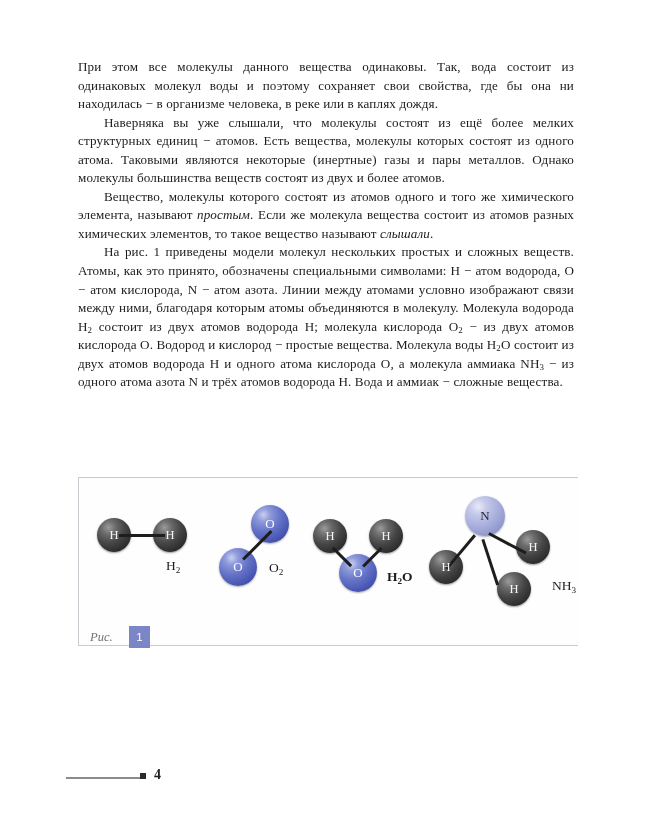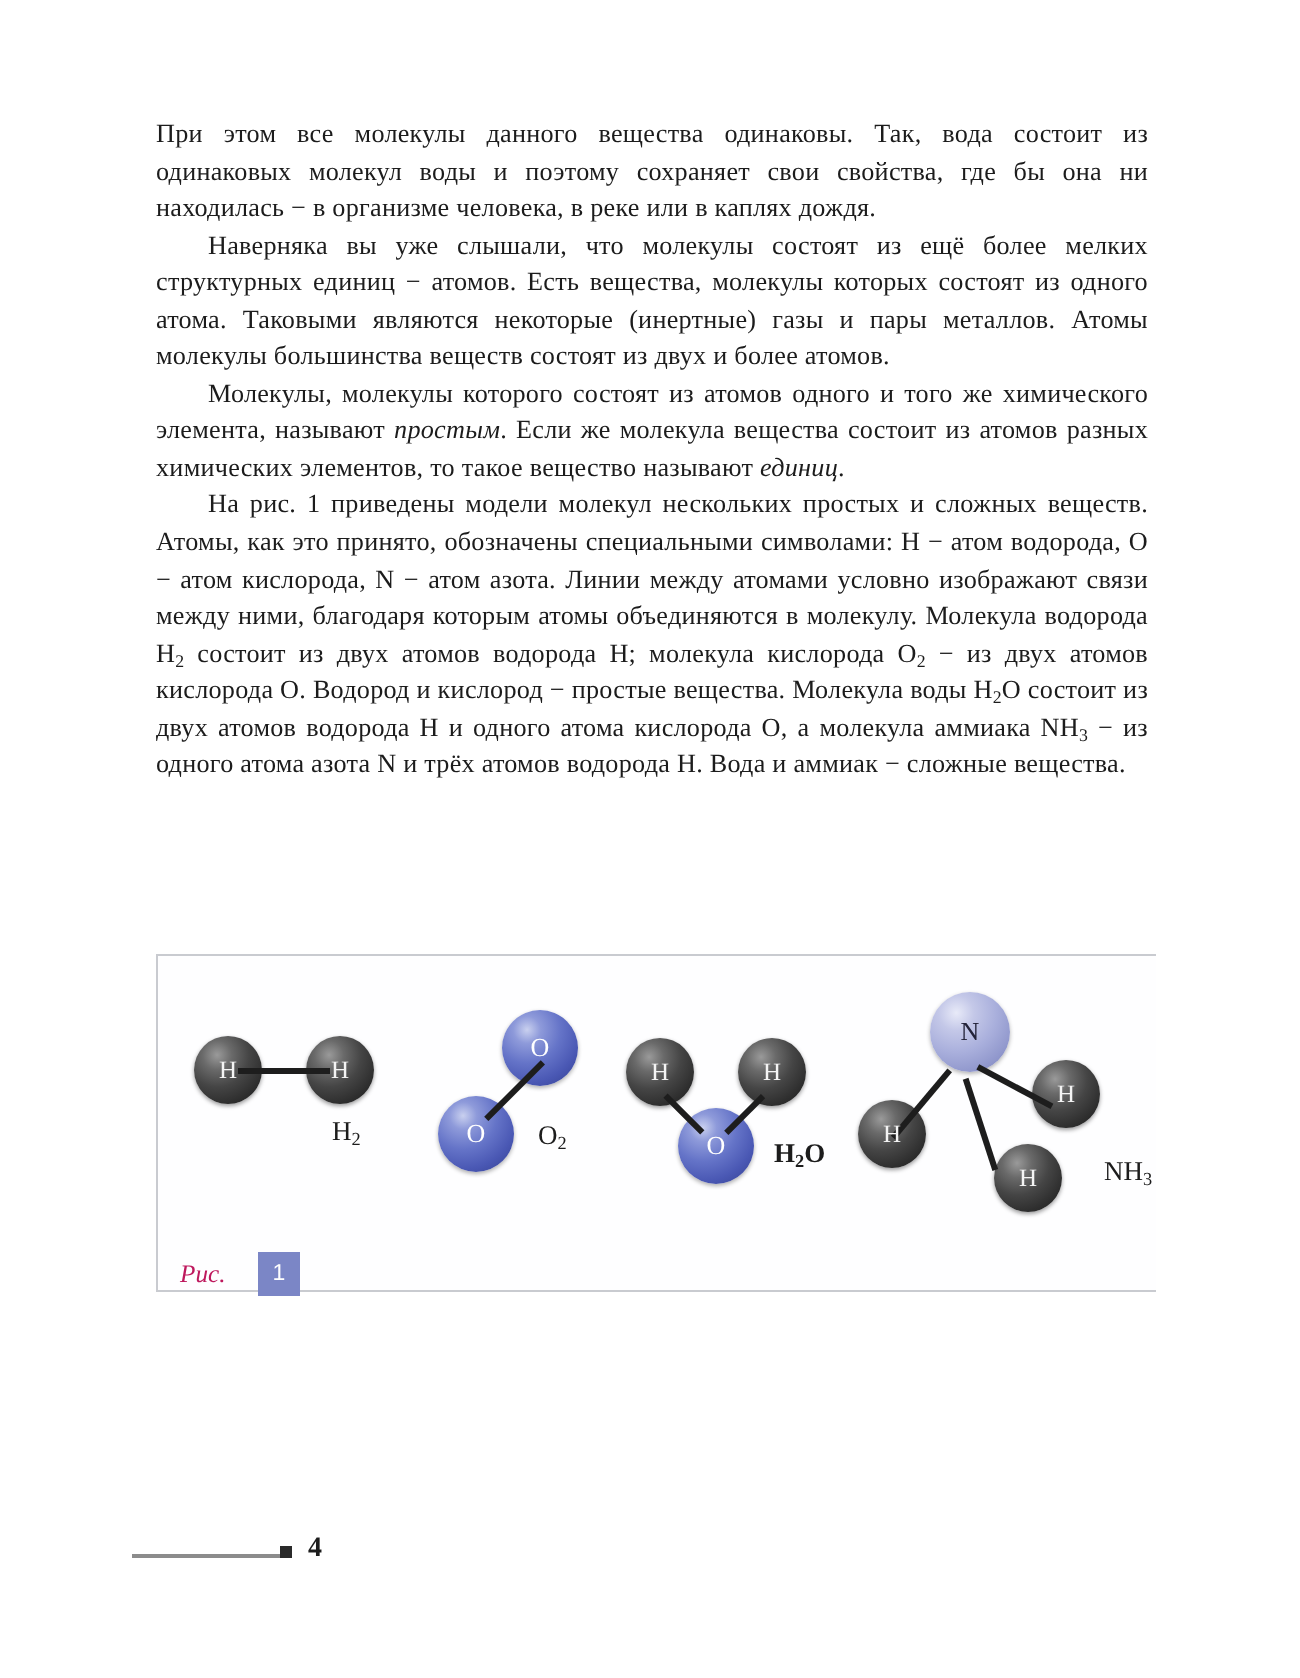--- a/index.html
+++ b/index.html
@@ -131,21 +131,21 @@
     top: 628px;
     width: 500px;
     height: 22px;
   }
   #caption-ris {
     position: absolute;
     left: 12px;
     top: 2px;
     font-style: italic;
     font-size: 12.6px;
-    color: #be185d;
+    color: #737373;
     font-family: "Liberation Serif", serif;
   }
   #caption-num {
     position: absolute;
     left: 51px;
     top: -2px;
     width: 21px;
     height: 22px;
     background: #7b86c6;
     color: #ffffff;
@@ -205,23 +205,23 @@
 </head>
 <body>
 
 <div class="page">
 
   <div class="text-col" id="block-top">
 
     <p class="para no-indent"><span>При этом все молекулы данного вещества одинаковы. Так, вода состоит из одинаковых молекул воды и поэтому сохраняет свои свойства, где бы она ни находилась − в организме человека, в реке или в каплях дождя.</span></p>
 
 
-    <p class="para"><span>Наверняка вы уже слышали, что молекулы состоят из ещё более мелких структурных единиц − атомов. Есть вещества, молекулы которых состоят из одного атома. Таковыми являются некоторые (инертные) газы и пары металлов. Атомы молекулы большинства веществ состоят из двух и более атомов.</span></p>
-
-    <p class="para"><span>Молекулы, молекулы которого состоят из атомов одного и того же химического элемента, называют </span><span class="it">простым</span><span>. Если же молекула вещества состоит из атомов разных химических элементов, то такое вещество называют </span><span class="it">единиц</span><span>.</span></p>
+    <p class="para"><span>Наверняка вы уже слышали, что молекулы состоят из ещё более мелких структурных единиц − атомов. Есть вещества, молекулы которых состоят из одного атома. Таковыми являются некоторые (инертные) газы и пары металлов. Однако молекулы большинства веществ состоят из двух и более атомов.</span></p>
+
+    <p class="para"><span>Вещество, молекулы которого состоят из атомов одного и того же химического элемента, называют </span><span class="it">простым</span><span>. Если же молекула вещества состоит из атомов разных химических элементов, то такое вещество называют </span><span class="it">слышали</span><span>.</span></p>
 
     <p class="para"><span>На рис. 1 приведены модели молекул нескольких простых и сложных веществ. Атомы, как это принято, обозначены специальными символами: H − атом водорода, O − атом кислорода, N − атом азота. Линии между атомами условно изображают связи между ними, благодаря которым атомы объединяются в молекулу. Молекула водорода H</span><sub>2</sub><span> состоит из двух атомов водорода H; молекула кислорода O</span><sub>2</sub><span> − из двух атомов кислорода O. Водород и кислород − простые вещества. Молекула воды H</span><sub>2</sub><span>O состоит из двух атомов водорода H и одного атома кислорода O, а молекула аммиака NH</span><sub>3</sub><span> − из одного атома азота N и трёх атомов водорода H. Вода и аммиак − сложные вещества.</span></p>
 
   </div>
 
   <div id="figure-box">
 
     <div class="molecule" style="left:14px; top:30px; width:110px; height:70px;">
       <div class="bond" style="left:26px; top:26px; width:46px; height:2.6px;"></div>
       <div class="atom h" style="left:4px; top:10px; width:34px; height:34px; font-size:12.5px;">

